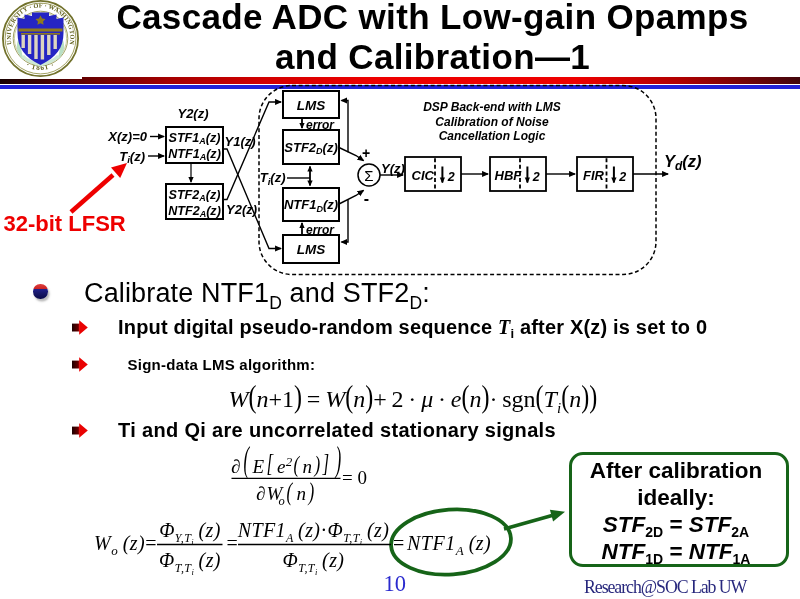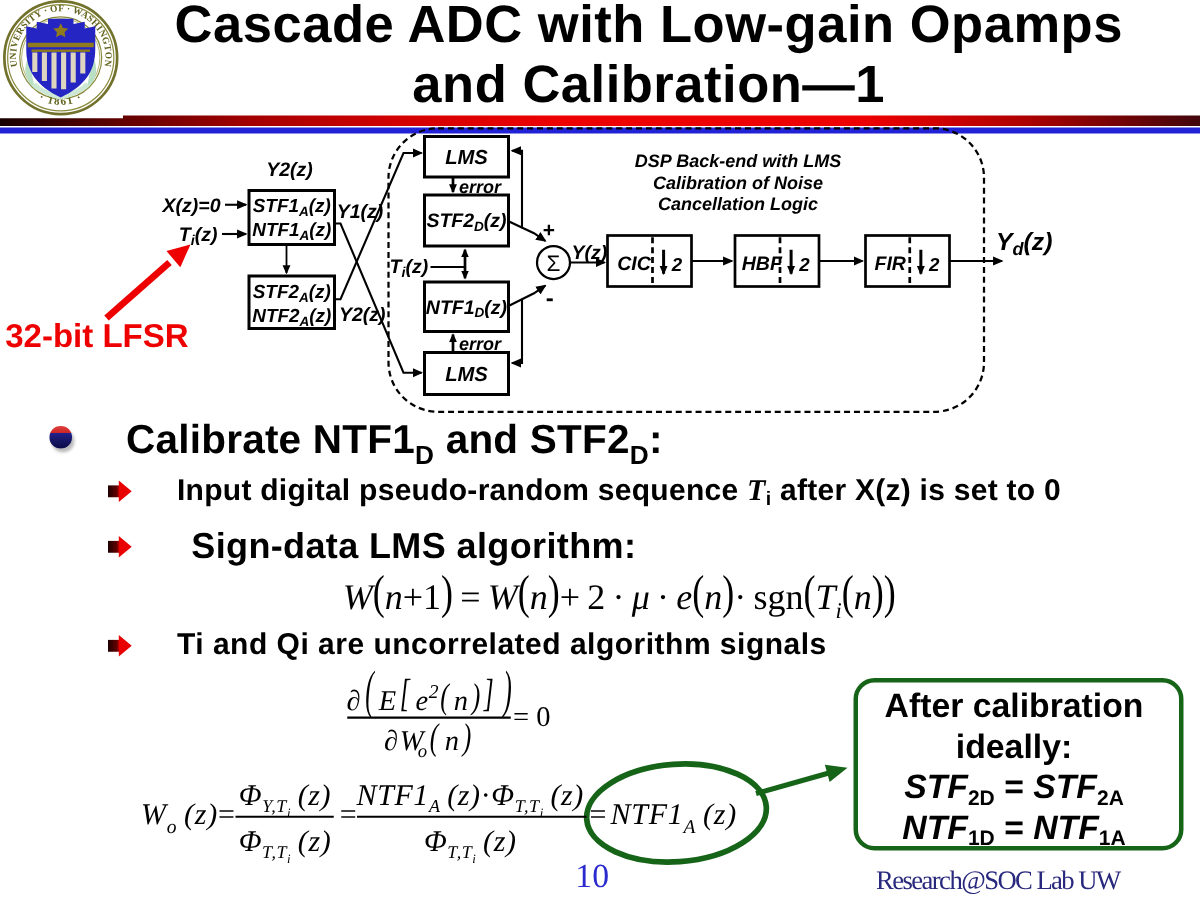--- a/index.html
+++ b/index.html
@@ -149,46 +149,46 @@
     <polygon points="127,163 120.2,178.1 111,167.4" fill="#ee0000"></polygon>
     <text x="3.5" y="231.3" font-size="22" font-style="normal" fill="#ee0000">32-bit LFSR</text>
   </g>
 
   <ellipse cx="451" cy="542" rx="60" ry="32.5" fill="none" stroke="#166418" stroke-width="3.8" transform="rotate(-4 451 542)"></ellipse>
   <line x1="504" y1="529" x2="552" y2="515.5" stroke="#166418" stroke-width="3.4"></line>
   <polygon points="565,511.8 553.1,521.4 549.9,509.8" fill="#166418"></polygon>
 </svg>
 
 <div class="abs" style="left:33px;top:284px;width:14.5px;height:14.5px;border-radius:50%;background:linear-gradient(180deg,#e04040 0%,#cc2525 30%,#20208c 33%,#171768 62%,#0a0a48 100%);box-shadow:1.5px 2.5px 2px rgba(120,120,120,0.5)"></div>
-<div class="abs" style="left:84px;top:279.9px;font-size:27px;font-weight:bold;line-height:27px;letter-spacing:0.15px">Calibrate NTF1<span style="font-size:17.5px;vertical-align:-7px;line-height:0">D</span> and STF2<span style="font-size:17.5px;vertical-align:-7px;line-height:0">D</span>:</div>
+<div class="abs" style="left:84px;top:279.9px;font-size:27px;font-weight:normal;line-height:27px;letter-spacing:0.15px">Calibrate NTF1<span style="font-size:17.5px;vertical-align:-7px;line-height:0">D</span> and STF2<span style="font-size:17.5px;vertical-align:-7px;line-height:0">D</span>:</div>
 
 <svg class="abs" style="left:72px;top:320px" width="16" height="15" viewBox="0 0 16 15">
   <defs>
       <linearGradient id="ag1" x1="0" y1="0" x2="1" y2="0">
         <stop offset="0" stop-color="#1c0000"></stop>
         <stop offset="0.75" stop-color="#600000"></stop>
         <stop offset="1" stop-color="#b40000"></stop>
       </linearGradient>
     </defs>
   <rect x="0" y="3.6" width="7.6" height="7.9" fill="url(#ag1)"></rect>
   <polygon points="7.2,0.3 15.8,7.5 7.2,14.7" fill="#e90202"></polygon>
 </svg>
 <div class="abs" style="left:118px;top:316.8px;font-size:20px;font-weight:bold;line-height:21px;letter-spacing:0.18px">Input digital pseudo-random sequence <span style="font-family:'Liberation Serif',serif;font-style:italic">T</span><span style="font-size:13px;vertical-align:-3.5px;line-height:0">i</span> after X(z) is set to 0</div>
 
 <svg class="abs" style="left:72px;top:356.5px" width="16" height="15" viewBox="0 0 16 15">
   <rect x="0" y="3.6" width="7.6" height="7.9" fill="url(#ag1)"></rect>
   <polygon points="7.2,0.3 15.8,7.5 7.2,14.7" fill="#e90202"></polygon>
 </svg>
-<div class="abs" style="left:127.5px;top:353.8px;font-size:24px;font-weight:bold;line-height:21px;letter-spacing:0.25px">Sign-data LMS algorithm:</div>
+<div class="abs" style="left:127.5px;top:353.8px;font-size:15px;font-weight:bold;line-height:21px;letter-spacing:0.25px">Sign-data LMS algorithm:</div>
 
 <svg class="abs" style="left:72px;top:422.5px" width="16" height="15" viewBox="0 0 16 15">
   <rect x="0" y="3.6" width="7.6" height="7.9" fill="url(#ag1)"></rect>
   <polygon points="7.2,0.3 15.8,7.5 7.2,14.7" fill="#e90202"></polygon>
 </svg>
-<div class="abs" style="left:118px;top:419.8px;font-size:20px;font-weight:bold;line-height:21px;letter-spacing:0.33px">Ti and Qi are uncorrelated algorithm signals</div>
+<div class="abs" style="left:118px;top:419.8px;font-size:20px;font-weight:bold;line-height:21px;letter-spacing:0.33px">Ti and Qi are uncorrelated stationary signals</div>
 
 <style>.p{display:inline-block;font-size:24px;line-height:0;transform:translateY(-2.6px) scaleY(1.32)}</style>
 <div class="abs" style="left:228.5px;top:386px;font-family:'Liberation Serif',serif;font-size:24px;line-height:26px;white-space:nowrap"><i>W</i><span class="p">(</span><i>n</i>+1<span class="p">)</span> = <i>W</i><span class="p">(</span><i>n</i><span class="p">)</span>+ 2 · <i>μ</i> · <i>e</i><span class="p">(</span><i>n</i><span class="p">)</span>· sgn<span class="p">(</span><i>T<sub style="font-size:15px;line-height:0">i</sub></i><span class="p">(</span><i>n</i><span class="p">)</span><span class="p">)</span></div>
 
 <svg class="abs" style="left:0;top:0" width="800" height="599" viewBox="0 0 800 599">
   <g font-family="Liberation Serif, serif" font-size="18" font-style="italic" fill="#000">
     <g font-size="19">
       <text x="231" y="473.3">∂</text>
       <text transform="translate(243.5,471) scale(0.9,1.85)" x="0" y="0">(</text>
       <text x="252.5" y="473.3">E</text>

